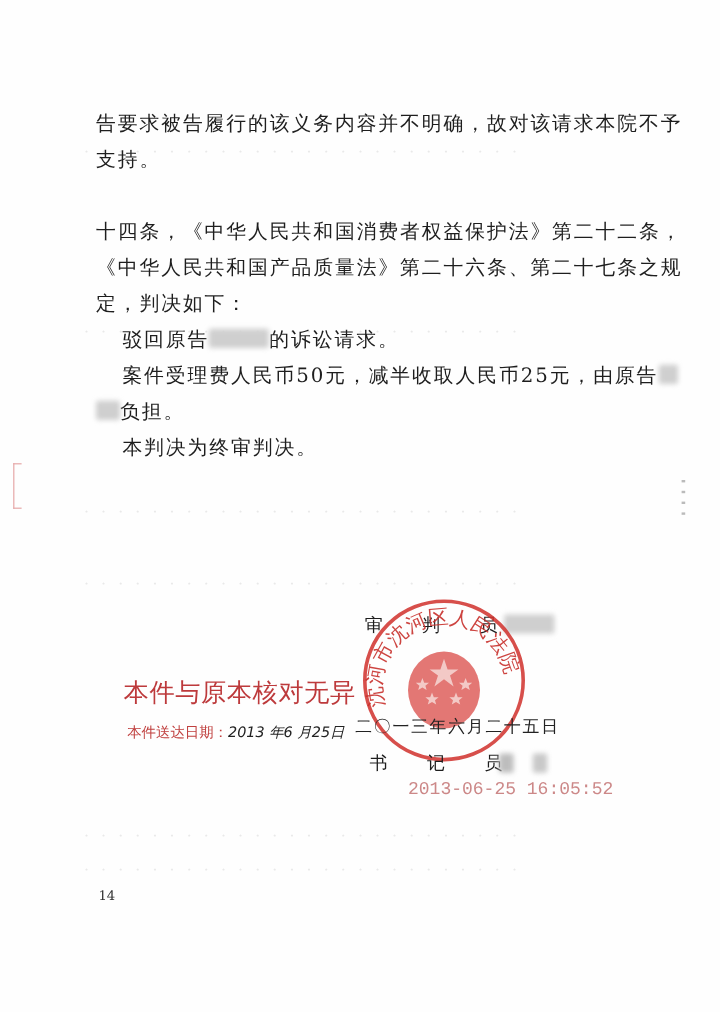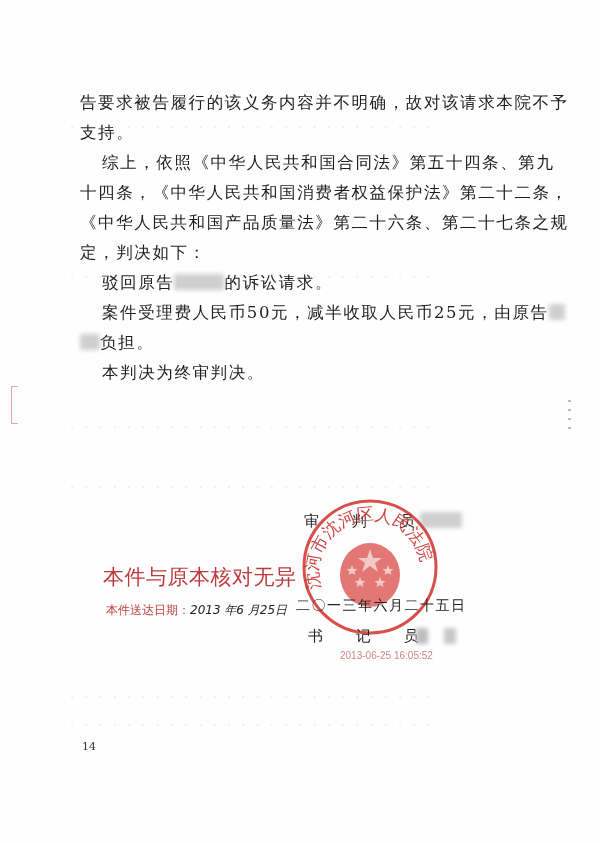--- a/index.html
+++ b/index.html
@@ -6,21 +6,21 @@
   body { width:600px; height:843px; background:#fdfdfd; position:relative; overflow:hidden;
          font-family: "DejaVu Serif", "Liberation Serif", serif; color:#1e1e1e; }
   .page { position:absolute; left:0; top:0; width:600px; height:843px; background:#fefefe; }
   .ghost { position:absolute; left:70px; color:#e9e9e9; font-size:13px; letter-spacing:3px; white-space:nowrap; }
   .line { position:absolute; left:80px; font-size:16.5px; line-height:20px; white-space:nowrap; letter-spacing:1.6px; }
   .indent { left:102px; }
   .blur { display:inline-block; background:#cfcfcf; filter:blur(2px); height:16px; vertical-align:-2px; border-radius:2px; }
   .sig-label { position:absolute; font-size:15px; letter-spacing:14px; white-space:nowrap; }
   .date-line { position:absolute; left:296px; top:565px; font-size:14px; letter-spacing:1.5px; white-space:nowrap; color:#222;margin-top:32px; }
   .red-stamp-text { position:absolute; color:#c0403f; font-family:"DejaVu Sans","Liberation Sans",sans-serif; white-space:nowrap;margin-left:10px; }
-  .timestamp { position:absolute; left:340px; top:650px; font-size:10px; color:#c88; font-family:Liberation Sans, sans-serif; }
+  .timestamp { position:absolute; left:340px; top:650px; font-size:15px; color:#c88; font-family:Liberation Mono, monospace; }
   .page-num { position:absolute; left:82px; top:740px; font-size:11px; color:#333; }
   .bracket { position:absolute; left:11px; top:386px; width:6px; height:36px; border:1px solid #e6a8a8; border-right:none; }
   .side-marks { position:absolute; left:568px; top:400px; width:4px; height:40px; }
   .side-marks span { display:block; width:3px; height:2px; background:#bbb; margin-bottom:7px; }
   .seal { position:absolute; left:300px; top:497px; width:140px; height:140px; }
 </style>
 </head>
 <body>
 
 <div class="page">
@@ -35,21 +35,20 @@
   <div class="bracket"></div>
   <div class="side-marks">
       <span></span>
       <span></span>
       <span></span>
       <span></span>
     </div>
 
   <div class="line" style="top:93px;">告要求被告履行的该义务内容并不明确，故对该请求本院不予</div>
   <div class="line" style="top:123px;">支持。</div>
-  <div class="line indent" style="top:153px;">综上，依照《中华人民共和国合同法》第五十四条、第九</div>
   <div class="line" style="top:213px;">《中华人民共和国产品质量法》第二十六条、第二十七条之规</div>
   <div class="line" style="top:183px;">十四条，《中华人民共和国消费者权益保护法》第二十二条，</div>
   <div class="line" style="top:243px;">定，判决如下：</div>
 
   <div class="line indent" style="top:273px;">
     <span>驳回原告</span><span class="blur" style="width:50px;"></span><span>的诉讼请求。</span>
   </div>
   <div class="line indent" style="top:303px;">
     <span>案件受理费人民币50元，减半收取人民币25元，由原告</span><span class="blur" style="width:16px;"></span>
   </div>

